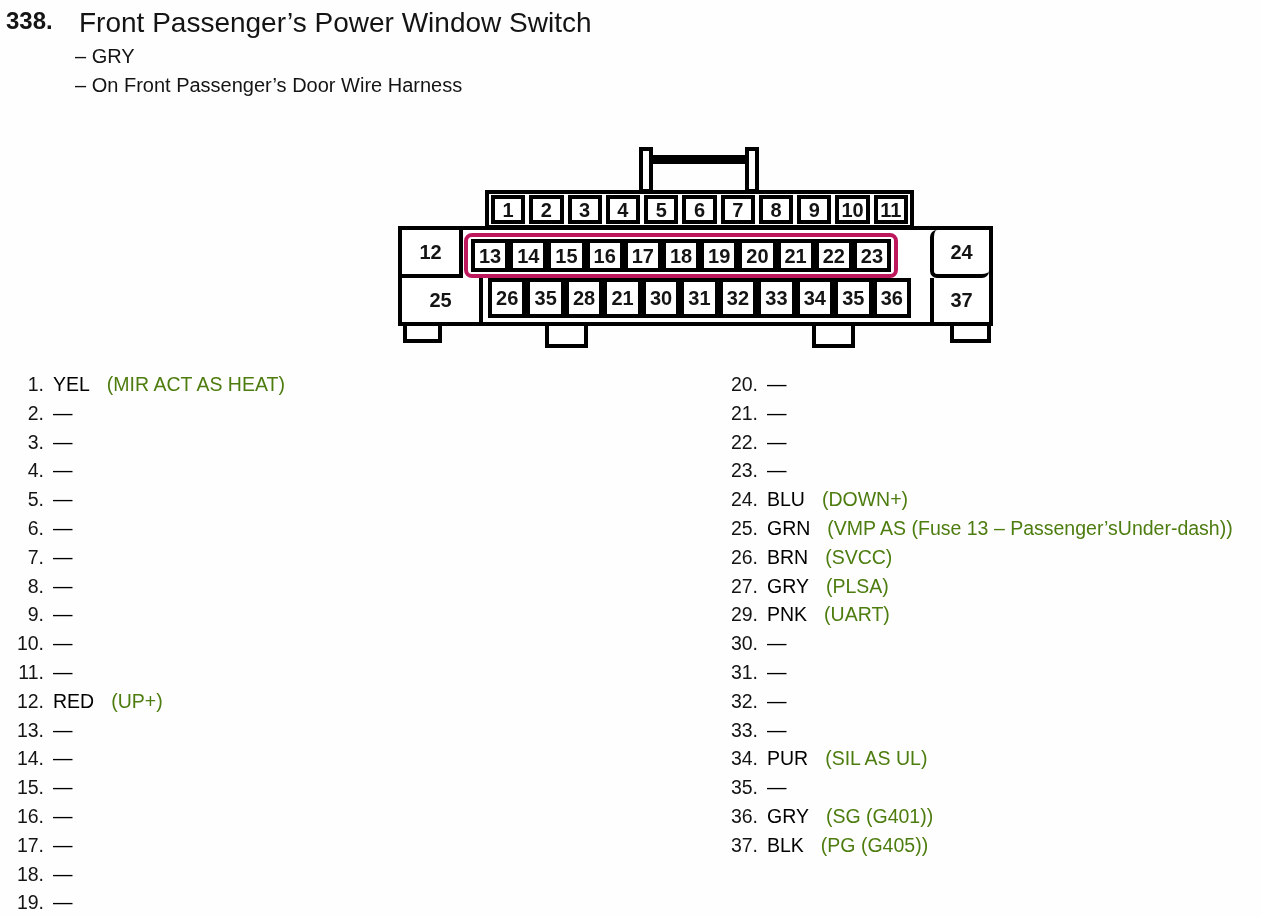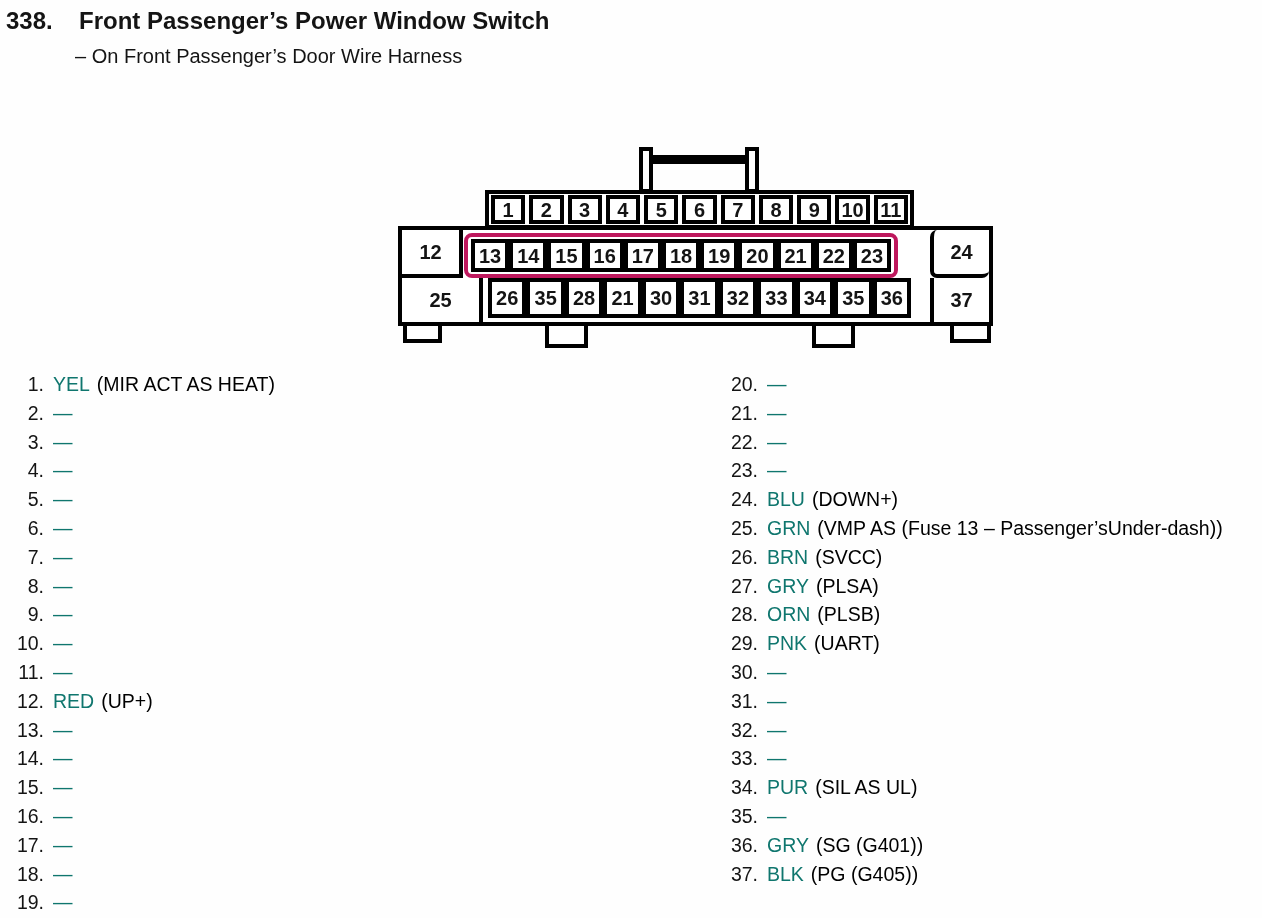--- a/index.html
+++ b/index.html
@@ -7,21 +7,21 @@
   .page {
     position: relative;
     width: 1262px; height: 918px;
     background: #fefefe;
     color: #141414;
     font-family: "Liberation Sans", "DejaVu Sans", sans-serif;
     overflow: hidden;
   }
   
   .sec-num   { position: absolute; left: 6px;  top: 7px; font-size: 24px; font-weight: bold; }
-  .sec-title { position: absolute; left: 79px; top: 7px; font-size: 24px; font-weight: bold; }
+  .sec-title { position: absolute; left: 79px; top: 7px; font-size: 28px; font-weight: normal; }
   .details   { position: absolute; left: 75px; top: 42px; font-size: 20px; line-height: 28.6px; }
   
   .bridge-bar  { position: absolute; left: 645px; top: 155px; width: 108px; height: 9px; background: #000; }
   .bridge-post { position: absolute; top: 147px; width: 14px; height: 46px; border: 4px solid #000; background: #fff; }
   .post-left   { left: 639px; }
   .post-right  { left: 745px; }
   .strip {
     position: absolute; left: 485px; top: 190px; width: 429px; height: 39px;
     border: 4px solid #000; background: #fff;
     display: flex; gap: 4px; padding: 1px 2px;
@@ -50,33 +50,34 @@
   .foot-1 { left: 403px; top: 326px; width: 39px; height: 17px; }
   .foot-2 { left: 545px; top: 326px; width: 43px; height: 22px; }
   .foot-3 { left: 812px; top: 326px; width: 43px; height: 22px; }
   .foot-4 { left: 950px; top: 326px; width: 41px; height: 17px; }
   
   .pin-list { position: absolute; font-size: 19.5px; }
   .pin-list-left  { left: 4px;   top: 370px; }
   .pin-list-right { left: 718px; top: 370px; }
   .pin-row { display: flex; height: 28.8px; line-height: 28.8px; white-space: pre; }
   .pin-row .num  { width: 40px; text-align: right; margin-right: 9px; flex: none; }
-  .pin-row .wire { color: #0f766e; }
-  .pin-row .func { margin-left: 7px; color: #000000; }
+  .pin-row .wire { color: #000000; }
+  .pin-row .func { margin-left: 17px; color: #4d7c0f; }
 </style>
 </head>
 <body>
 
 <div class="page">
 
   <span class="sec-num">338.</span>
   <span class="sec-title">Front Passenger’s Power Window Switch</span>
 
   <div class="details">
 
+      <div class="detail-line">– GRY</div>
 
 
       <div class="detail-line">– On Front Passenger’s Door Wire Harness</div>
     </div>
 
   <div>
     <div class="bridge-bar"></div>
     <div class="bridge-post post-left"></div>
     <div class="bridge-post post-right"></div>
 
@@ -328,25 +329,20 @@
         <span class="wire">BRN</span>
         <span class="func">(SVCC)</span>
       </div>
 
       <div class="pin-row">
         <span class="num">27.</span>
         <span class="wire">GRY</span>
         <span class="func">(PLSA)</span>
       </div>
 
-      <div class="pin-row">
-        <span class="num">28.</span>
-        <span class="wire">ORN</span>
-        <span class="func">(PLSB)</span>
-      </div>
 
       <div class="pin-row">
         <span class="num">29.</span>
         <span class="wire">PNK</span>
         <span class="func">(UART)</span>
       </div>
 
       <div class="pin-row">
         <span class="num">30.</span>
         <span class="wire">—</span>

